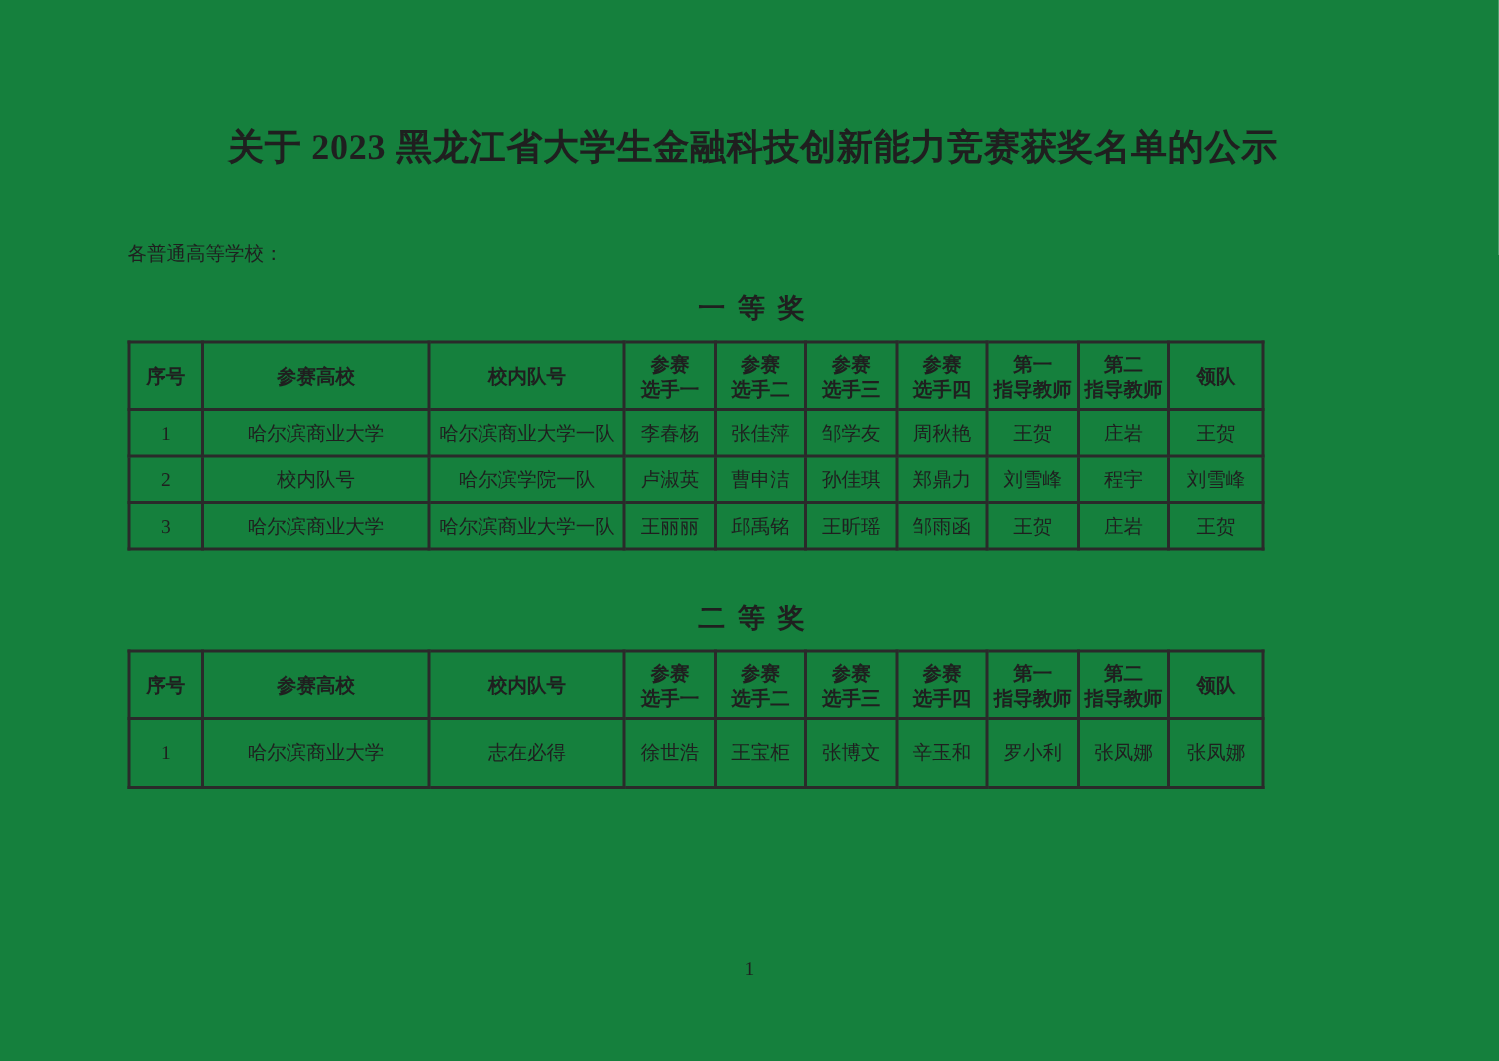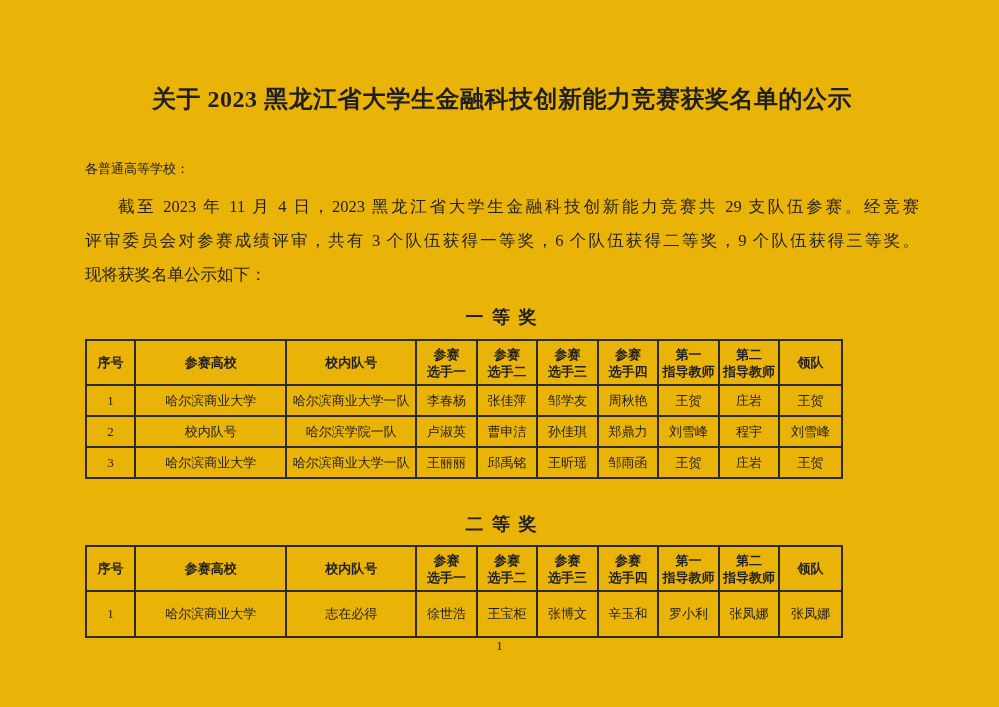--- a/index.html
+++ b/index.html
@@ -7,21 +7,21 @@
     width: 999px; height: 707px;
     background: #ffffff;
     font-family: "Liberation Serif", "DejaVu Serif", serif;
     color: #1f1f1f;
     overflow: hidden;
   }
   .page {
     width: 999px; height: 707px;
     box-sizing: border-box;
     padding: 84px 80px 0 85px;
-    background: #eab308;
+    background: #15803d;
     position: relative;
   }
   .doc-title {
     text-align: center;
     font-size: 24px;
     font-weight: bold;
     line-height: 30px;
     letter-spacing: 0.5px;
     width: 834px;
   }
@@ -90,25 +90,20 @@
 </style>
 </head>
 <body>
 
 <div class="page">
 
   <div class="doc-title">关于 2023 黑龙江省大学生金融科技创新能力竞赛获奖名单的公示</div>
 
   <div class="salutation">各普通高等学校：</div>
 
-  <div class="body-para">
-    <div class="para-line first justified">截至 2023 年 11 月 4 日，2023 黑龙江省大学生金融科技创新能力竞赛共 29 支队伍参赛。经竞赛</div>
-    <div class="para-line justified">评审委员会对参赛成绩评审，共有 3 个队伍获得一等奖，6 个队伍获得二等奖，9 个队伍获得三等奖。</div>
-    <div class="para-line">现将获奖名单公示如下：</div>
-  </div>
 
   <div class="section-heading">一 等 奖</div>
 
   <table class="awards-table">
     <colgroup>
       <col style="width:6.5%">
         <col style="width:20%">
         <col style="width:17.2%">
       <col style="width:8%">
         <col style="width:8%">

